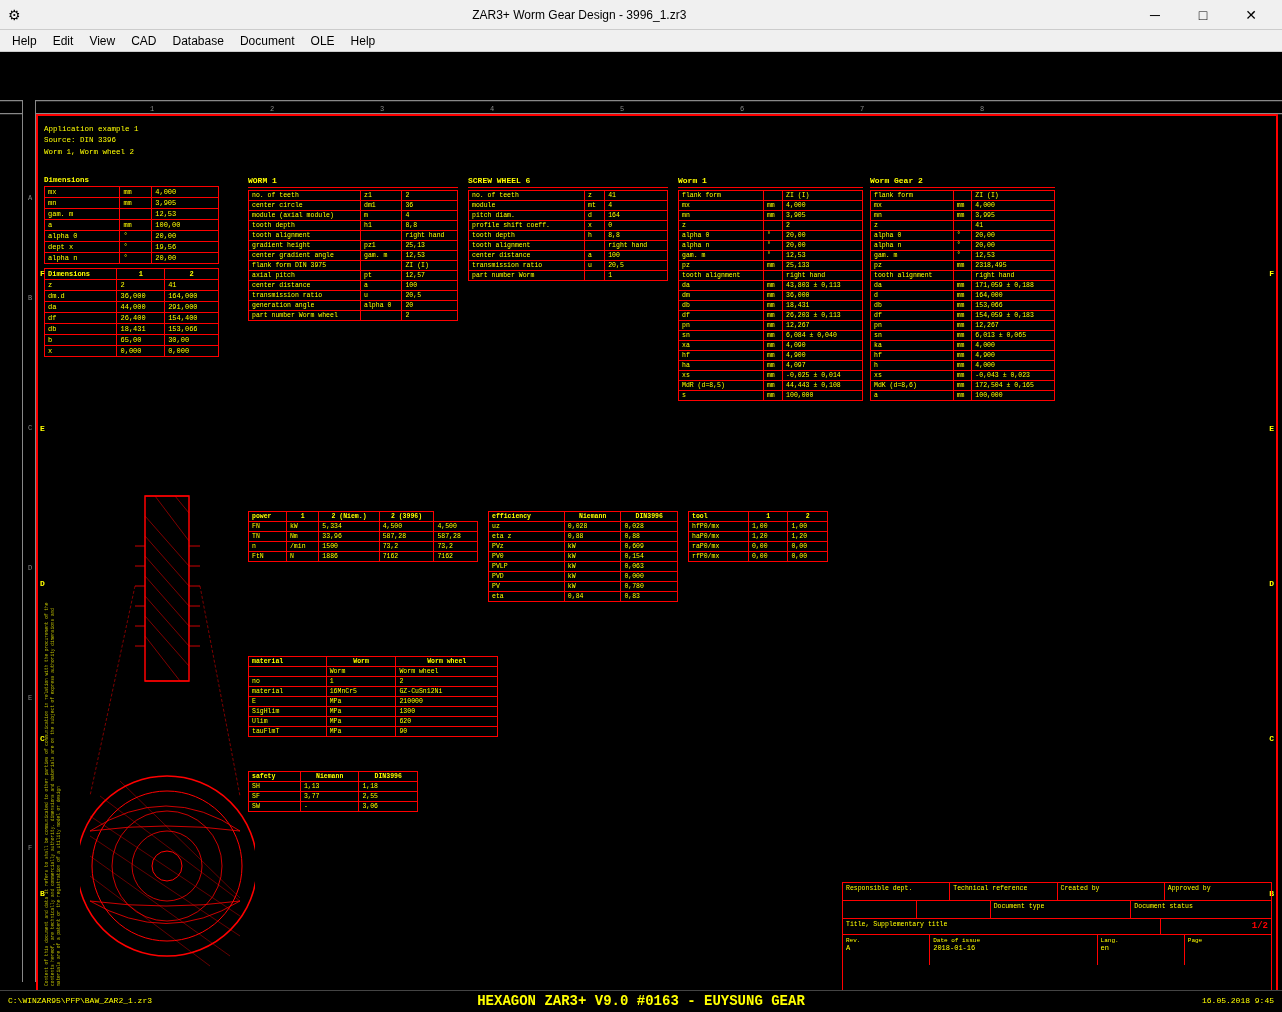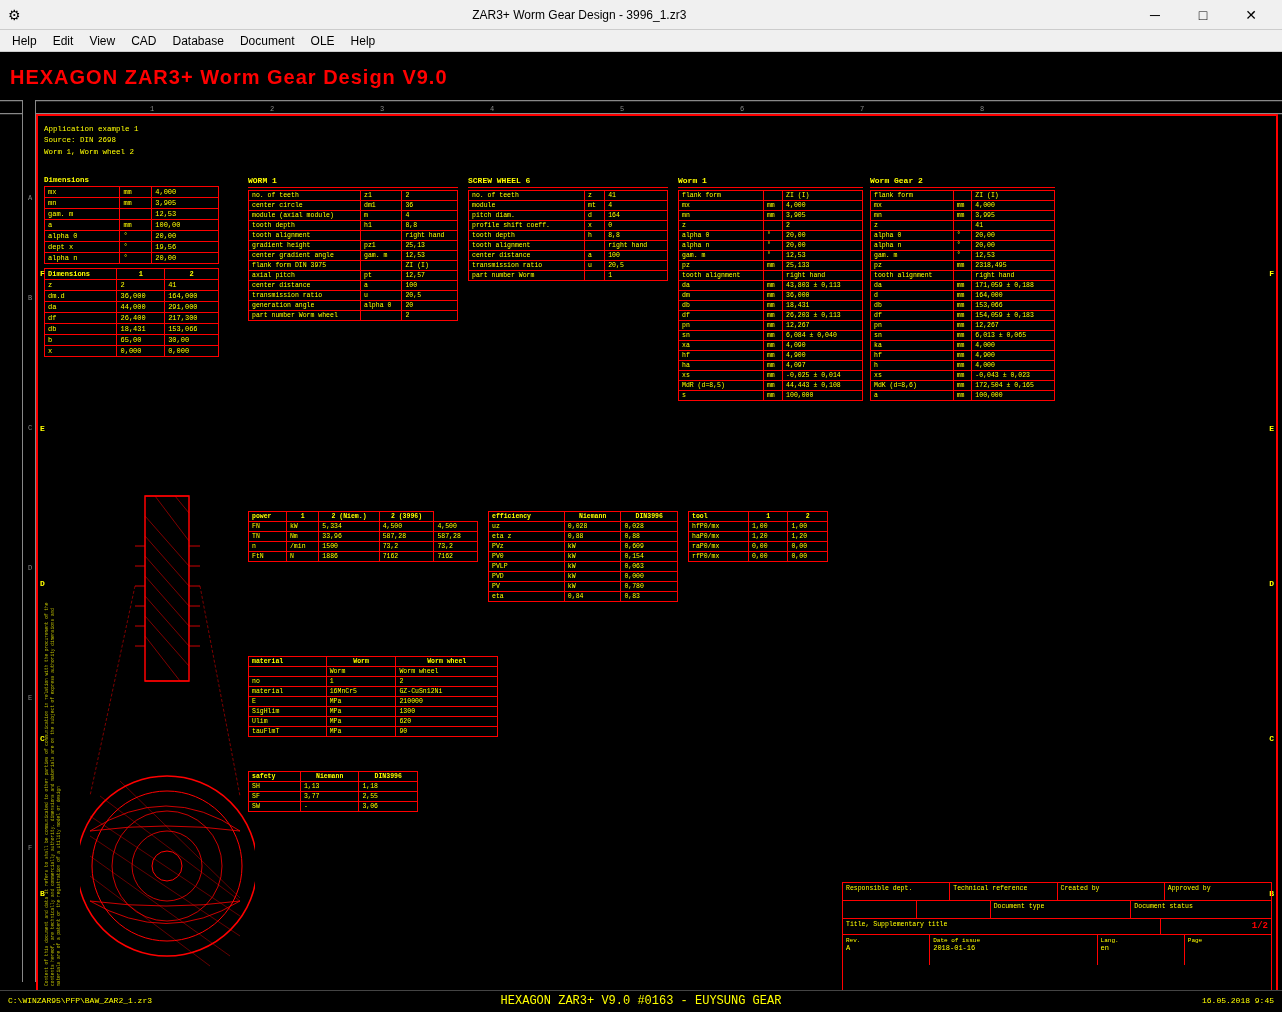--- a/index.html
+++ b/index.html
@@ -131,23 +131,20 @@
   <span class="menu-item">View</span>
   <span class="menu-item">CAD</span>
   <span class="menu-item">Database</span>
   <span class="menu-item">Document</span>
   <span class="menu-item">OLE</span>
   <span class="menu-item">Help</span>
 </div>
 
 <div id="main">
 
-  <div id="header-text">
-    <span>HEXAGON   ZAR3+  Worm Gear Design  V9.0</span>
-  </div>
 
   <div class="ruler-h">
     <svg width="100%" height="14" style="position:absolute; top:0; left:0;">
 
       <line x1="0" y1="0" x2="1282" y2="0" stroke="#888" stroke-width="0.5"></line>
       <line x1="0" y1="14" x2="1282" y2="14" stroke="#888" stroke-width="0.5"></line>
 
       <text x="150" y="10" fill="#888" font-size="7">1</text>
       <text x="270" y="10" fill="#888" font-size="7">2</text>
       <text x="380" y="10" fill="#888" font-size="7">3</text>
@@ -167,21 +164,21 @@
       <text x="7" y="470" fill="#888" font-size="7" text-anchor="middle">D</text>
       <text x="7" y="600" fill="#888" font-size="7" text-anchor="middle">E</text>
       <text x="7" y="750" fill="#888" font-size="7" text-anchor="middle">F</text>
     </svg>
   </div>
 
   <div id="drawing-border">
 
     <div style="position:absolute; top:8px; left:6px; color:#ffff00; font-size:7.5px; line-height:1.5;">
       <div>Application example 1</div>
-      <div>Source: DIN 2698</div>
+      <div>Source: DIN 3396</div>
       <div>Worm 1, Worm wheel 2</div>
     </div>
 
     <div style="position:absolute; top:60px; left:6px; width:175px;">
       <div style="color:#ffff00; font-size:7.5px; margin-bottom:2px; font-weight:bold;">Dimensions</div>
       <table style="border-collapse:collapse; width:100%; font-size:7px; color:#ffff00;">
         <tbody>
             <tr>
               <td style="border:1px solid #ff0000; padding:1px 3px;">mx</td>
               <td style="border:1px solid #ff0000; padding:1px 3px;">mm</td>
@@ -237,21 +234,21 @@
               <td style="border:1px solid #ff0000; padding:1px 3px;">164,000</td>
             </tr>
         <tr>
               <td style="border:1px solid #ff0000; padding:1px 3px;">da</td>
               <td style="border:1px solid #ff0000; padding:1px 3px;">44,000</td>
               <td style="border:1px solid #ff0000; padding:1px 3px;">291,000</td>
             </tr>
         <tr>
               <td style="border:1px solid #ff0000; padding:1px 3px;">df</td>
               <td style="border:1px solid #ff0000; padding:1px 3px;">26,400</td>
-              <td style="border:1px solid #ff0000; padding:1px 3px;">217,300</td>
+              <td style="border:1px solid #ff0000; padding:1px 3px;">154,400</td>
             </tr>
         <tr>
               <td style="border:1px solid #ff0000; padding:1px 3px;">db</td>
               <td style="border:1px solid #ff0000; padding:1px 3px;">18,431</td>
               <td style="border:1px solid #ff0000; padding:1px 3px;">153,066</td>
             </tr>
         <tr>
               <td style="border:1px solid #ff0000; padding:1px 3px;">b</td>
               <td style="border:1px solid #ff0000; padding:1px 3px;">65,00</td>
               <td style="border:1px solid #ff0000; padding:1px 3px;">30,00</td>
@@ -934,17 +931,17 @@
         </div>
       </div>
     </div>
 
   </div>
 
   <div id="statusbar" style="position:absolute; bottom:0; left:0; right:0; height:20px; background:#000; border-top:1px solid #444; display:flex; align-items:center; justify-content:space-between; padding:0 8px;">
     <span style="color:#ffff00; font-size:8px;">
       <span>C:\WINZAR95\PFP\BAW_ZAR2_1.zr3</span>
     </span>
-    <span style="color:#ffff00; font-size:12px; position:absolute; left:50%; transform:translateX(-50%);">HEXAGON ZAR3+  V9.0 #0163 - EUYSUNG GEAR</span>
+    <span style="color:#ffff00; font-size:14px; position:absolute; left:50%; transform:translateX(-50%);font-weight:bold;">HEXAGON ZAR3+  V9.0 #0163 - EUYSUNG GEAR</span>
     <span style="color:#ffff00; font-size:8px;">16.05.2018 9:45</span>
   </div>
 
 </div>
 
 </body></html>

